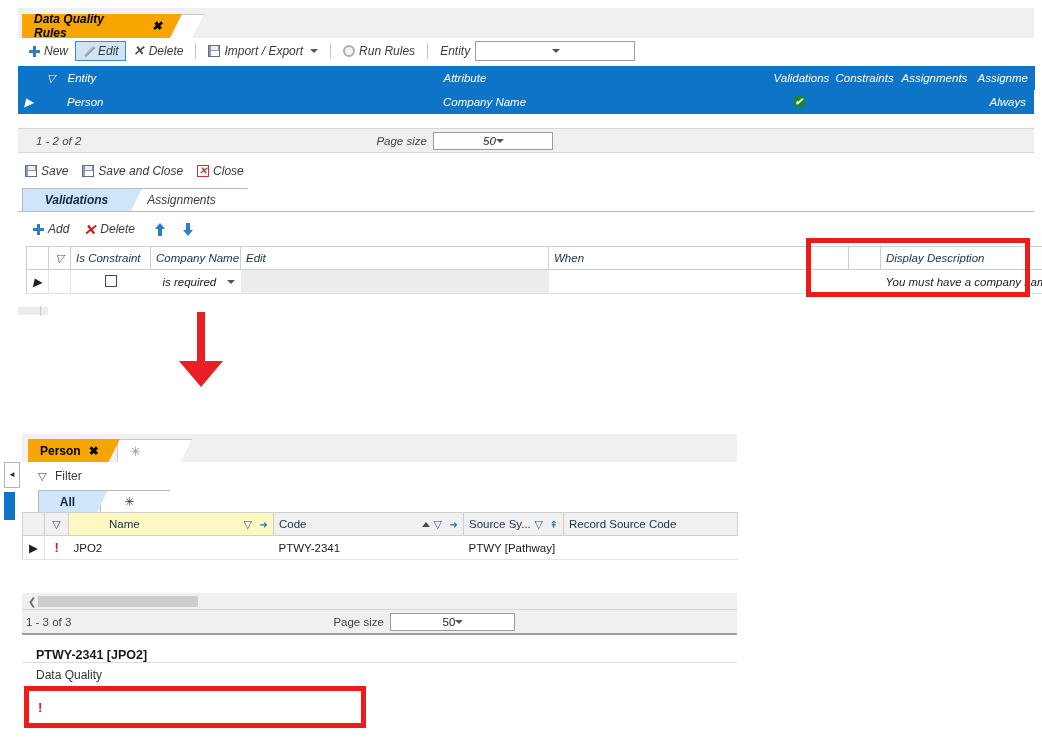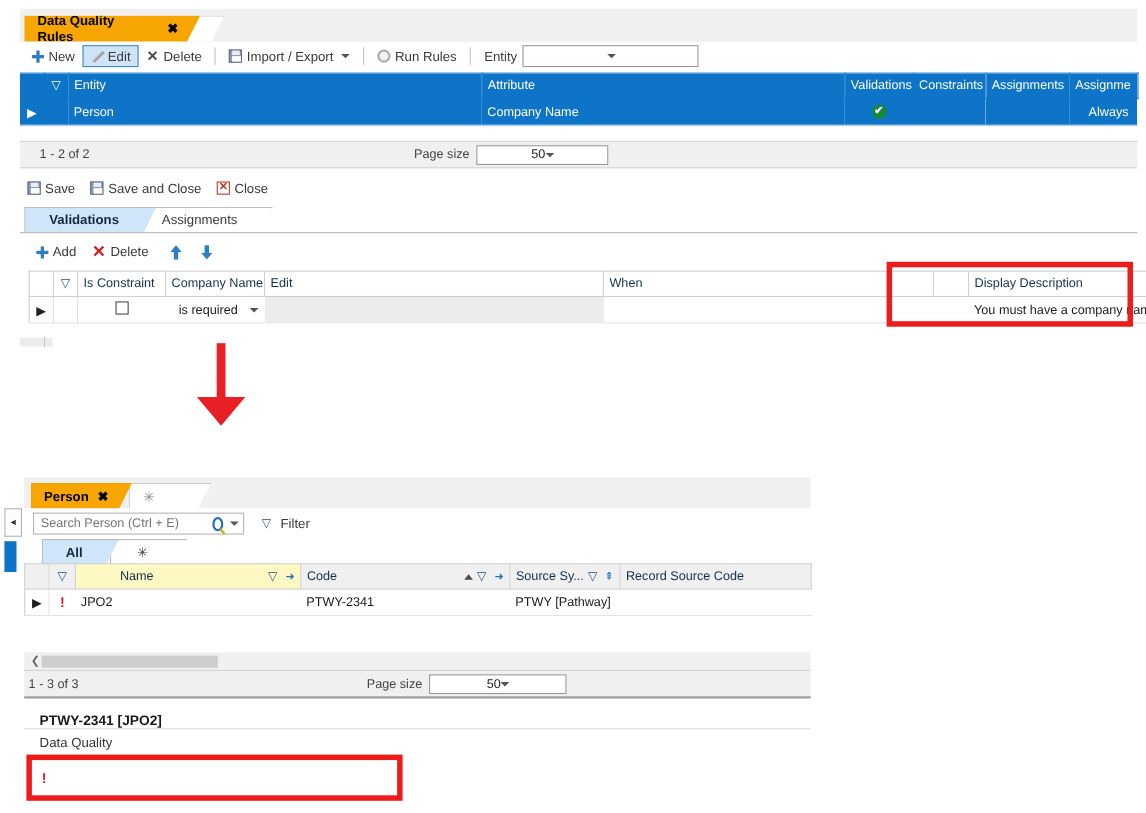--- a/index.html
+++ b/index.html
@@ -231,21 +231,21 @@
   }
   .sortasc{
     width:0;height:0;border-left:4px solid transparent;border-right:4px solid transparent;
     border-bottom:5px solid #4a4a4a;display:inline-block;
   }
   .pin{color:#1f72b5;font-size:10px;}
 </style>
 </head>
 <body>
 
-<div class="abs" style="left:18px;top:8px;width:1016px;height:300px;">
+<div class="abs" style="left:18px;top:8px;width:1016px;height:300px;font-style:italic;">
 
   <div class="tabstrip" style="width:1016px;height:30px;">
     <div class="tab ghost" style="left:112px;width:74px;">
       <span class="snow">✳</span>
     </div>
     <div class="tab active" style="left:4px;width:160px;">
       <span>Data Quality Rules</span>
       <span class="x">✖</span>
     </div>
   </div>
@@ -443,25 +443,20 @@
     <div class="tab ghost" style="left:95px;width:75px;top:5px;">
       <span class="snow">✳</span>
     </div>
     <div class="tab active" style="left:6px;width:92px;top:5px;">
       <span>Person</span>
       <span class="x" style="margin-left:8px;">✖</span>
     </div>
   </div>
 
   <div class="abs" style="left:0;top:28px;width:715px;height:28px;background:#ffffff;display:flex;align-items:center;">
-    <div style="margin-left:8px;width:192px;height:20px;border:1px solid #b4b4b4;background:#fff;display:flex;align-items:center;padding:0 4px;box-sizing:border-box;">
-      <input class="srch-input" value="" placeholder="Search Person (Ctrl + E)" style="">
-      <span class="magnifier"></span>
-      <span class="caret" style="margin-left:6px;"></span>
-    </div>
     <div style="margin-left:16px;display:flex;align-items:center;gap:5px;color:#3a3a3a;">
       <span class="ic-funnel">▽</span>
       <span>Filter</span>
     </div>
   </div>
 
   <div class="abs" style="left:0;top:56px;width:715px;height:22px;">
     <div class="subtab off" style="left:78px;width:70px;">
       <span class="snow">✳</span>
     </div>

